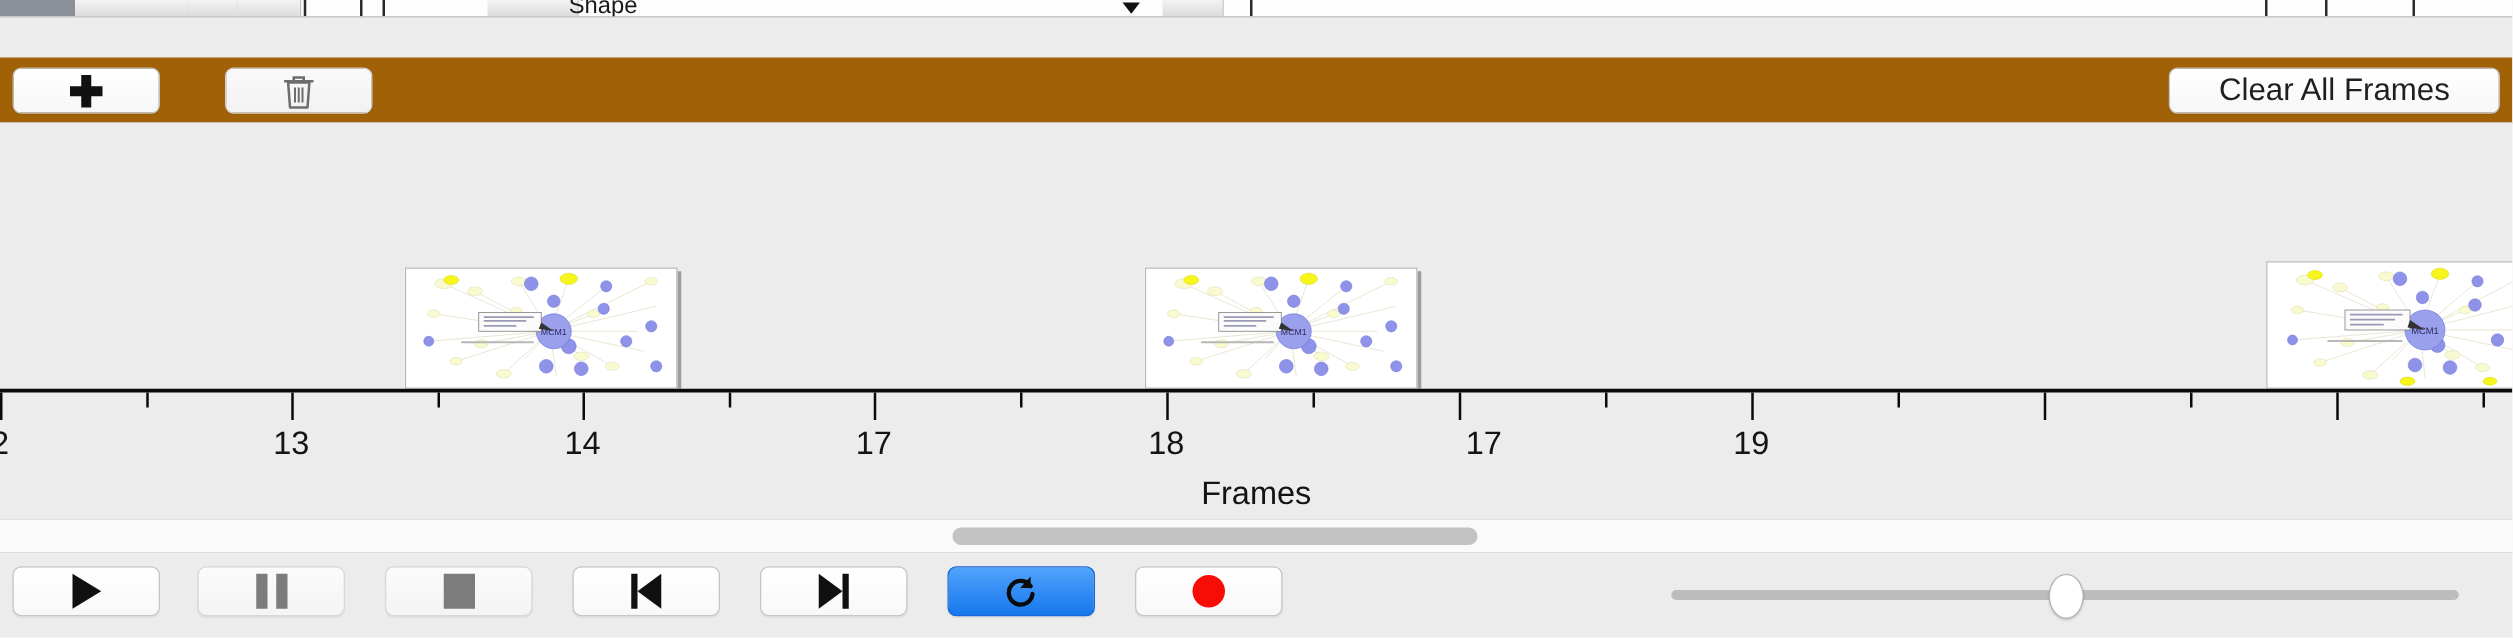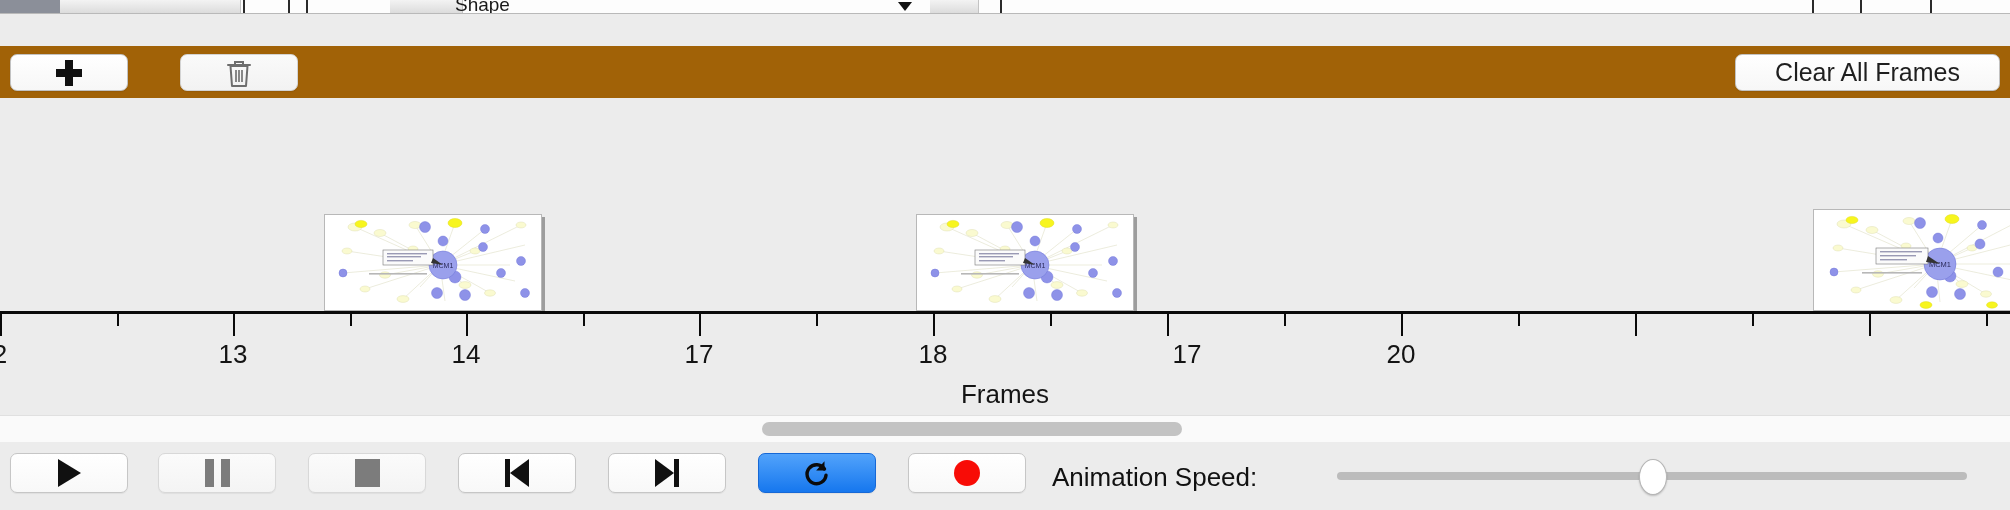--- a/index.html
+++ b/index.html
@@ -527,21 +527,21 @@
         <div class="tick major" style="left: 699px;"></div>
         <div class="tick-label" style="left: 699px;">17</div>
         <div class="tick minor" style="left: 816px;"></div>
         <div class="tick major" style="left: 933px;"></div>
         <div class="tick-label" style="left: 933px;">18</div>
         <div class="tick minor" style="left: 1050px;"></div>
         <div class="tick major" style="left: 1167px;"></div>
         <div class="tick-label" style="left: 1187px; text-align: right;">17</div>
         <div class="tick minor" style="left: 1284px;"></div>
         <div class="tick major" style="left: 1401px;"></div>
-        <div class="tick-label" style="left: 1401px;">20</div>
+        <div class="tick-label" style="left: 1401px;">19</div>
         <div class="tick minor" style="left: 1518px;"></div>
         <div class="tick major" style="left: 1635px;"></div>
         <div class="tick minor" style="left: 1752px;"></div>
         <div class="tick major" style="left: 1869px;"></div>
         <div class="tick minor" style="left: 1986px;"></div>
       </div>
     <div class="axis-title">Frames</div>
   </div>
 
   <div class="hscroll-track">
@@ -577,21 +577,20 @@
       <svg width="30" height="30" viewBox="0 0 30 30">
         <path d="M22.5 11 A9.5 9.5 0 1 0 24 17.2" stroke="#0b0b0b" stroke-width="3.4" fill="none" stroke-linecap="round"></path>
         <path d="M22.5 3.2 L22.5 12.4 L14.2 12.4 Z" fill="#0b0b0b"></path>
       </svg>
     </div>
 
     <div class="ctl-btn" id="record-button" style="left: 908px; width: 118px;">
       <span class="glyph-record"></span>
     </div>
 
-    <div class="speed-label" id="speed-label" style="left: 1052px;">Animation Speed:</div>
 
     <div class="slider" id="speed-slider" style="left: 1337px; width: 630px;">
       <div class="slider-track"></div>
       <div class="slider-thumb" id="slider-thumb" style="left: 302px;"></div>
     </div>
 
   </div>
 
 </div>
 

